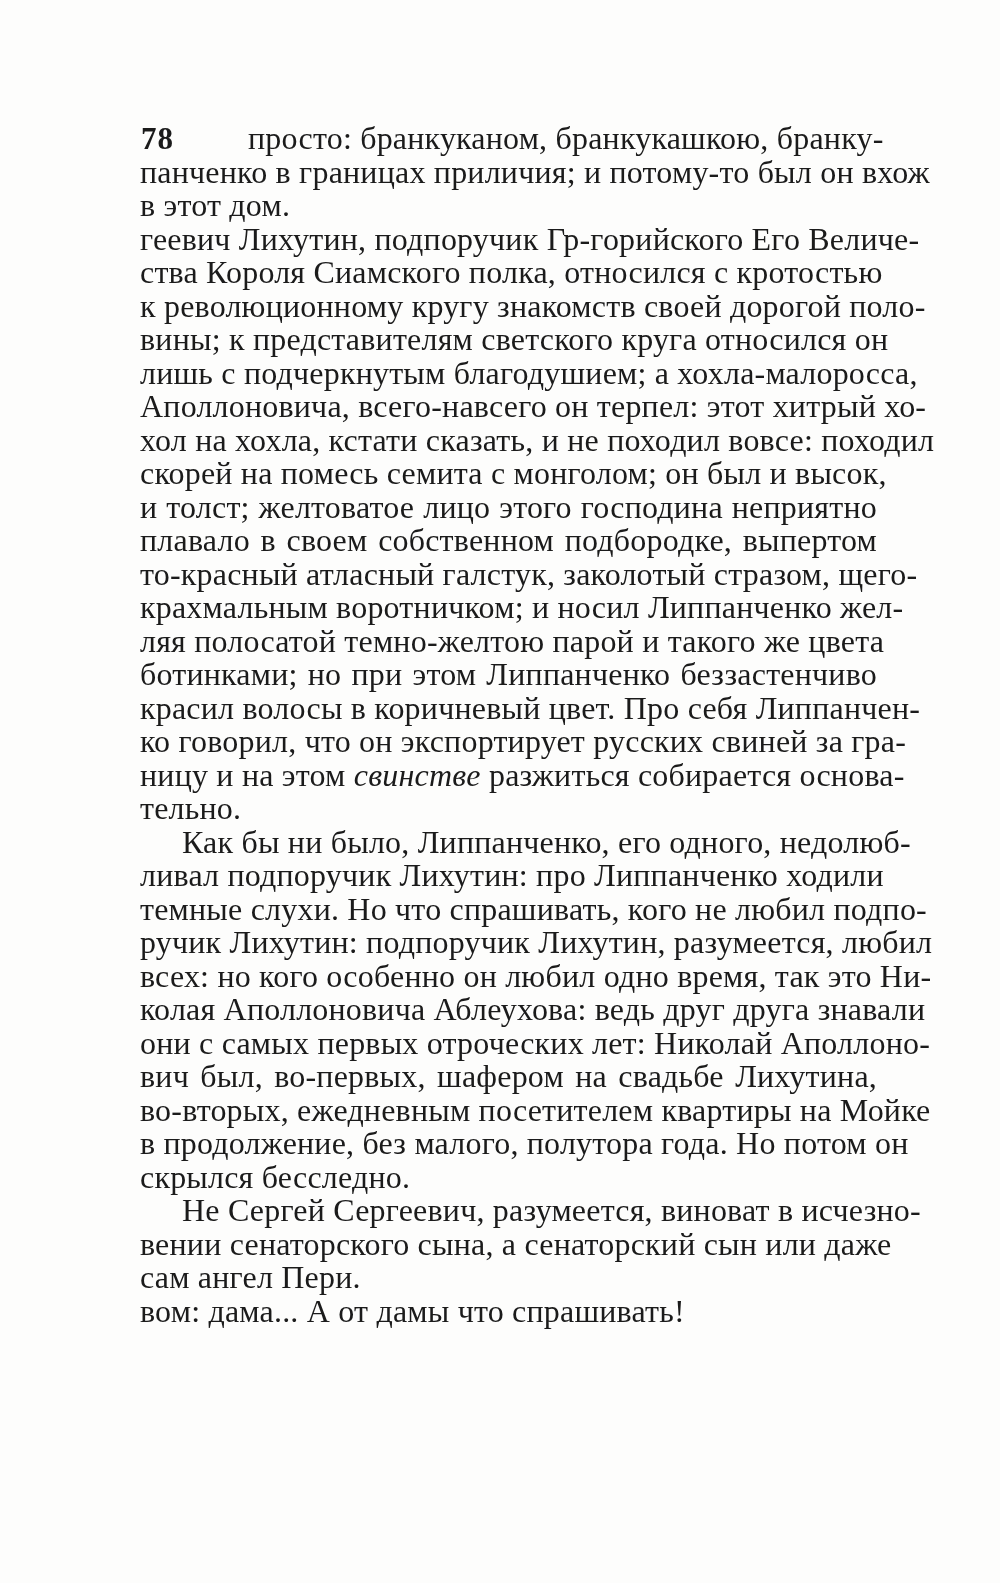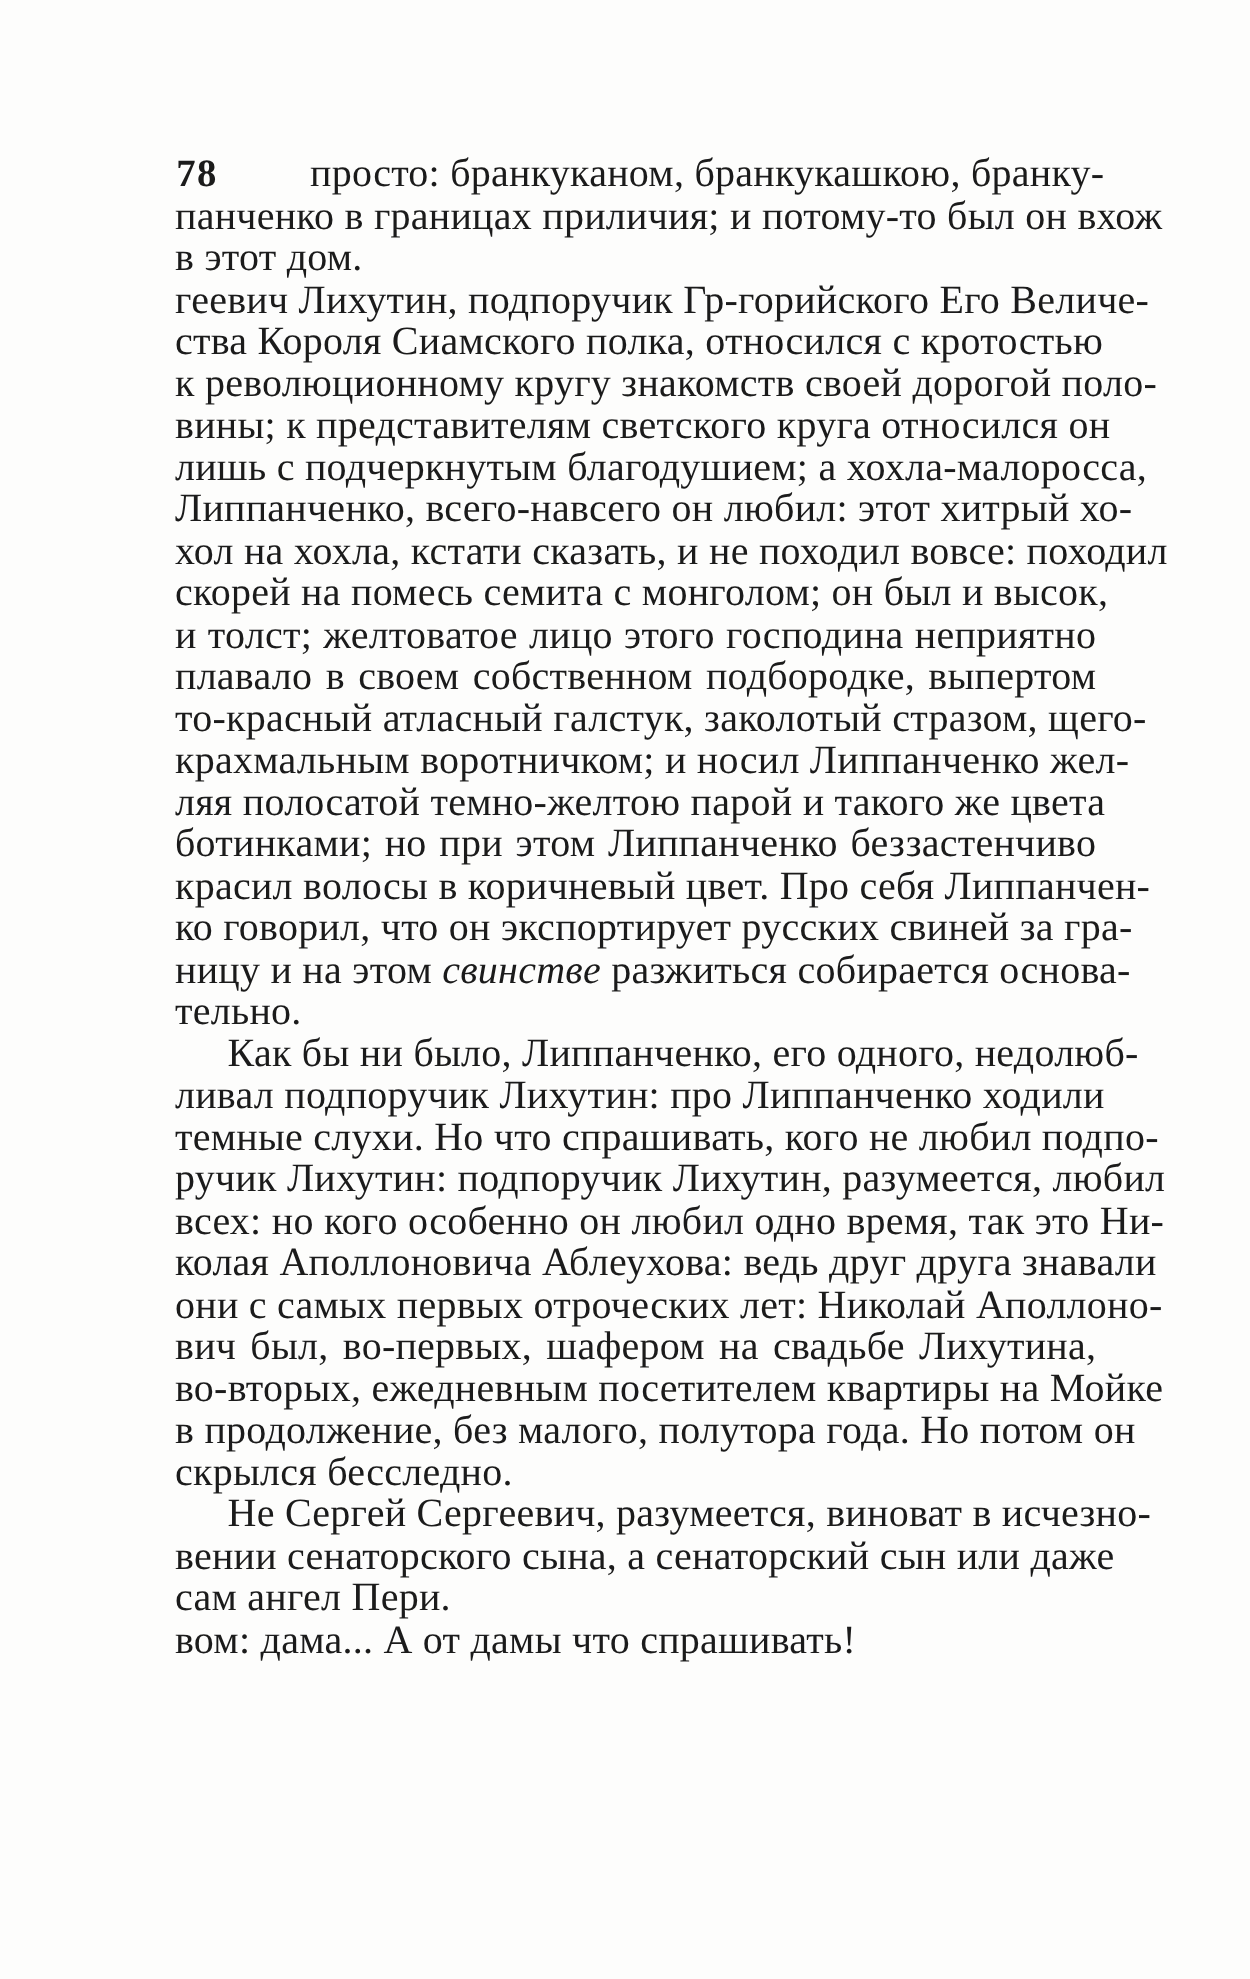--- a/index.html
+++ b/index.html
@@ -55,21 +55,21 @@
     <div class="page-number">78</div>
     <div class="lines">
         <div class="line inset"><span>просто: бранкуканом, бранкукашкою, бранку-</span></div>
         <div class="line"><span>панченко в границах приличия; и потому-то был он вхож</span></div>
         <div class="line last"><span>в этот дом.</span></div>
         <div class="line"><span>геевич Лихутин, подпоручик Гр-горийского Его Величе-</span></div>
         <div class="line"><span>ства Короля Сиамского полка, относился с кротостью</span></div>
         <div class="line"><span>к революционному кругу знакомств своей дорогой поло-</span></div>
         <div class="line"><span>вины; к представителям светского круга относился он</span></div>
         <div class="line"><span>лишь с подчеркнутым благодушием; а хохла-малоросса,</span></div>
-        <div class="line"><span>Липпанченко, всего-навсего он любил: этот хитрый хо-</span></div>
+        <div class="line"><span>Аполлоновича, всего-навсего он терпел: этот хитрый хо-</span></div>
         <div class="line"><span>хол на хохла, кстати сказать, и не походил вовсе: походил</span></div>
         <div class="line"><span>скорей на помесь семита с монголом; он был и высок,</span></div>
         <div class="line"><span>и толст; желтоватое лицо этого господина неприятно</span></div>
         <div class="line"><span>плавало в своем собственном подбородке, выпертом</span></div>
         <div class="line"><span>то-красный атласный галстук, заколотый стразом, щего-</span></div>
         <div class="line"><span>крахмальным воротничком; и носил Липпанченко жел-</span></div>
         <div class="line"><span>ляя полосатой темно-желтою парой и такого же цвета</span></div>
         <div class="line"><span>ботинками; но при этом Липпанченко беззастенчиво</span></div>
         <div class="line"><span>красил волосы в коричневый цвет. Про себя Липпанчен-</span></div>
         <div class="line"><span>ко говорил, что он экспортирует русских свиней за гра-</span></div>

